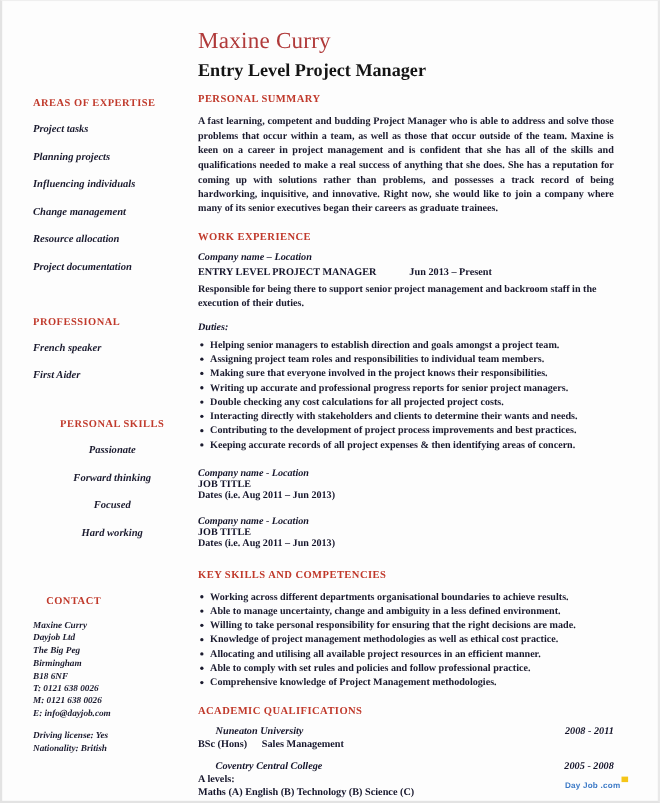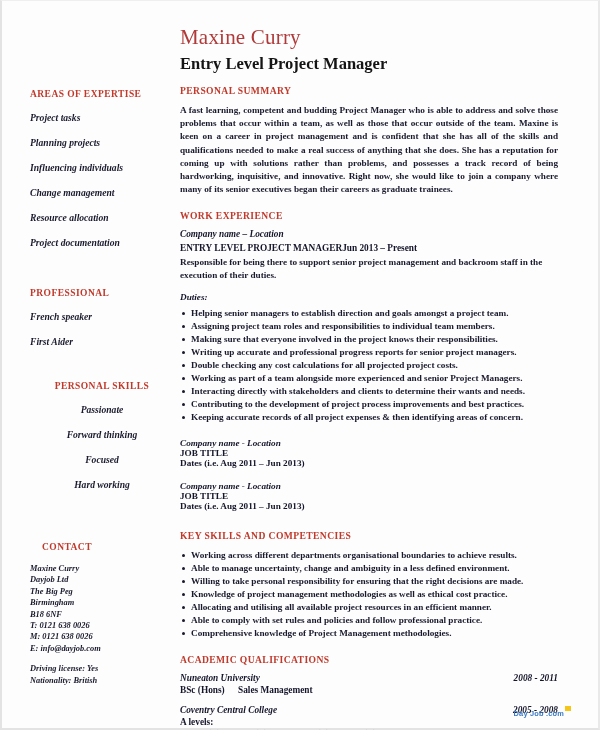--- a/index.html
+++ b/index.html
@@ -132,21 +132,21 @@
     margin: 0 0 4px 0;
   }
   .jobline {
     font-size: 9.3px;
     font-weight: bold;
     color: #15152b;
     margin: 0 0 3px 0;
     display: flex;
   }
   .jobline .jt { white-space: nowrap; }
-  .jobline .jd { white-space: nowrap; }
+  .jobline .jd { margin-left: 30px; white-space: nowrap; }
   .jobdesc {
     font-size: 9.2px;
     font-weight: bold;
     color: #1a1a2e;
     line-height: 12.6px;
     margin: 0;
   }
   .duties-label {
     font-style: italic;
     font-weight: bold;
@@ -198,21 +198,21 @@
   }
   .placeholder-row .pd { white-space: nowrap; }
 
   .edu-row {
     display: flex;
     justify-content: space-between;
     font-size: 9.3px;
     font-weight: bold;
     font-style: italic;
     color: #15152b;
-    margin: 0 0 2px 0;
+    margin: 0 0 2px 16px;
   }
   .edu-row .years { font-style: italic; }
   .edu-detail {
     font-size: 9.3px;
     font-weight: bold;
     color: #15152b;
     margin: 0 0 2px 0;
   }
   .edu-detail .deg { display: inline-block; width: 58px; }
 
@@ -317,21 +317,20 @@
 
       <div class="spacer-10"></div>
 
       <div class="duties-label">Duties:</div>
       <ul class="bullets">
         <li>Helping senior managers to establish direction and goals amongst a project team.</li>
         <li>Assigning project team roles and responsibilities to individual team members.</li>
         <li>Making sure that everyone involved in the project knows their responsibilities.</li>
         <li>Writing up accurate and professional progress reports for senior project managers.</li>
         <li>Double checking any cost calculations for all projected project costs.</li>
-        <li>Working as part of a team alongside more experienced and senior Project Managers.</li>
         <li>Interacting directly with stakeholders and clients to determine their wants and needs.</li>
         <li>Contributing to the development of project process improvements and best practices.</li>
         <li>Keeping accurate records of all project expenses &amp; then identifying areas of concern.</li>
       </ul>
 
       <div class="spacer-14"></div>
 
       <div class="placeholder-row">
         <span class="pc">Company name - Location</span>
         <span class="pt">JOB TITLE</span>

